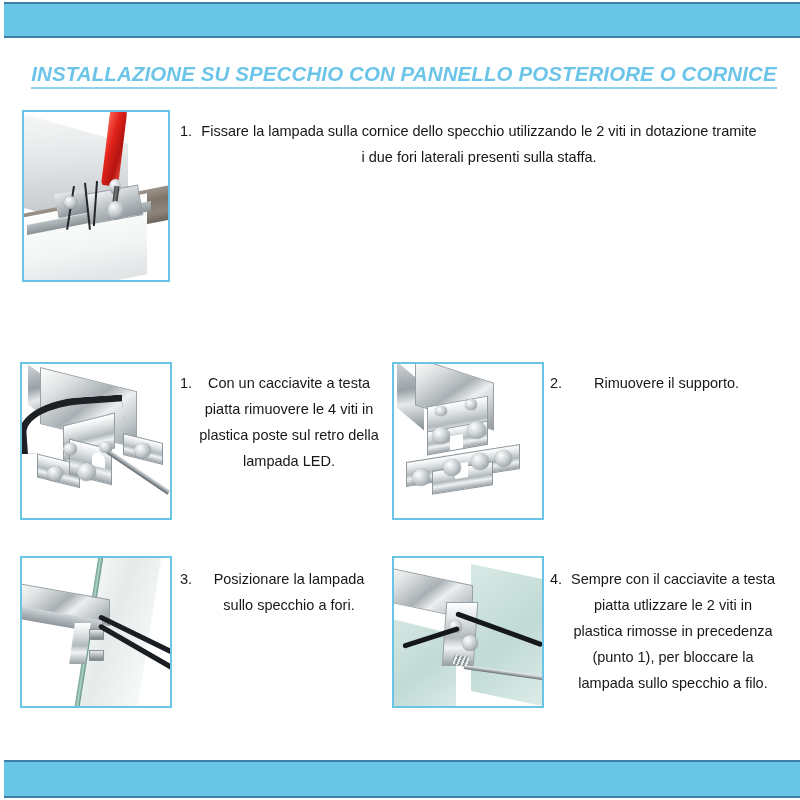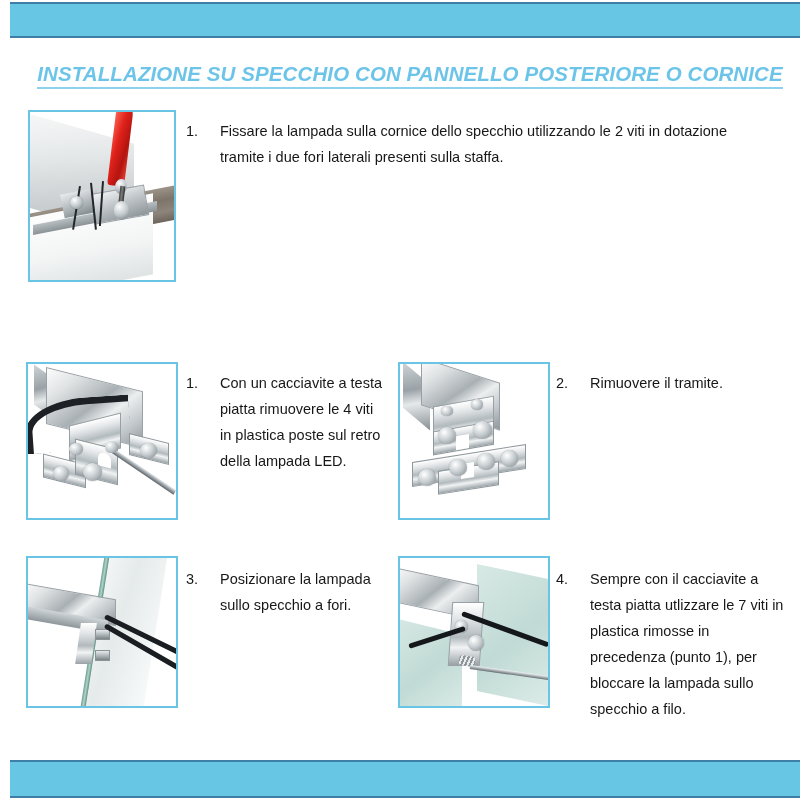--- a/index.html
+++ b/index.html
@@ -10,21 +10,21 @@
   body {
     width: 800px;
     height: 800px;
     position: relative;
     font-family: "Liberation Sans", sans-serif;
     overflow: hidden;
   }
 
   .page {
     position: absolute;
-    left: 10px; top: 0;
+    left: 4px; top: 0;
     width: 696px;
     height: 800px;
     background: #ffffff;
   }
 
   
   .bar {
     position: absolute;
     left: 0;
     width: 800px;
@@ -80,21 +80,22 @@
     line-height: 26px;
     font-family: "Liberation Sans", sans-serif;
   }
   .instruction .num {
     position: absolute;
     left: 0;
     top: 0;
   }
   .instruction .body {
     display: block;
-    margin-left: 34px;
+    margin-left: 18px;
+    text-align: center;
   }
 
   #instr-1 { left: 176px; top: 118px; width: 580px; }
   #instr-2-1 { left: 176px; top: 370px; width: 200px; }
   #instr-2-2 { left: 546px; top: 370px; width: 215px; }
   #instr-2-3 { left: 176px; top: 566px; width: 200px; }
   #instr-2-4 { left: 546px; top: 566px; width: 228px; }
 
   
   
@@ -506,21 +507,21 @@
       <div class="s3-platenotch"></div>
       <div class="screwhead" style="left:12%;top:68%;width:12%;height:11%;"></div>
       <div class="screwhead" style="left:33%;top:62%;width:12%;height:11%;"></div>
       <div class="screwhead" style="left:52%;top:58%;width:12%;height:11%;"></div>
       <div class="screwhead" style="left:68%;top:56%;width:12%;height:11%;"></div>
     </div>
   </div>
 
   <div class="instruction" id="instr-2-2">
     <span class="num">2.</span>
-    <span class="body">Rimuovere il tramite.</span>
+    <span class="body">Rimuovere il supporto.</span>
   </div>
 
   <div class="photo" style="left:16px; top:556px; width:152px; height:152px;">
     <div class="scene">
       <div class="s4-mirror"></div>
       <div class="s4-glassedge"></div>
       <div class="s4-lamp metal"></div>
       <div class="s4-lamp2"></div>
       <div class="s4-drop metal-v"></div>
       <div class="s4-clip" style="left:45%;top:48%;width:9%;height:6%;"></div>
@@ -545,18 +546,18 @@
       <div class="screwhead" style="left:46%;top:52%;width:11%;height:11%;"></div>
       <div class="s5-spring"></div>
       <div class="s5-cable" style="left:42%;top:36%;width:62%;transform:rotate(20deg);"></div>
       <div class="s5-cable" style="left:6%;top:58%;width:40%;transform:rotate(-18deg);"></div>
       <div class="s5-shaft"></div>
     </div>
   </div>
 
   <div class="instruction" id="instr-2-4">
     <span class="num">4.</span>
-    <span class="body">Sempre con il cacciavite a testa piatta utlizzare le 7 viti in plastica rimosse in precedenza (punto 1), per bloccare la lampada sullo specchio a filo.</span>
+    <span class="body">Sempre con il cacciavite a testa piatta utlizzare le 2 viti in plastica rimosse in precedenza (punto 1), per bloccare la lampada sullo specchio a filo.</span>
   </div>
 
   <div class="bar bar-bottom"></div>
 
 </div>
 
 </body></html>

